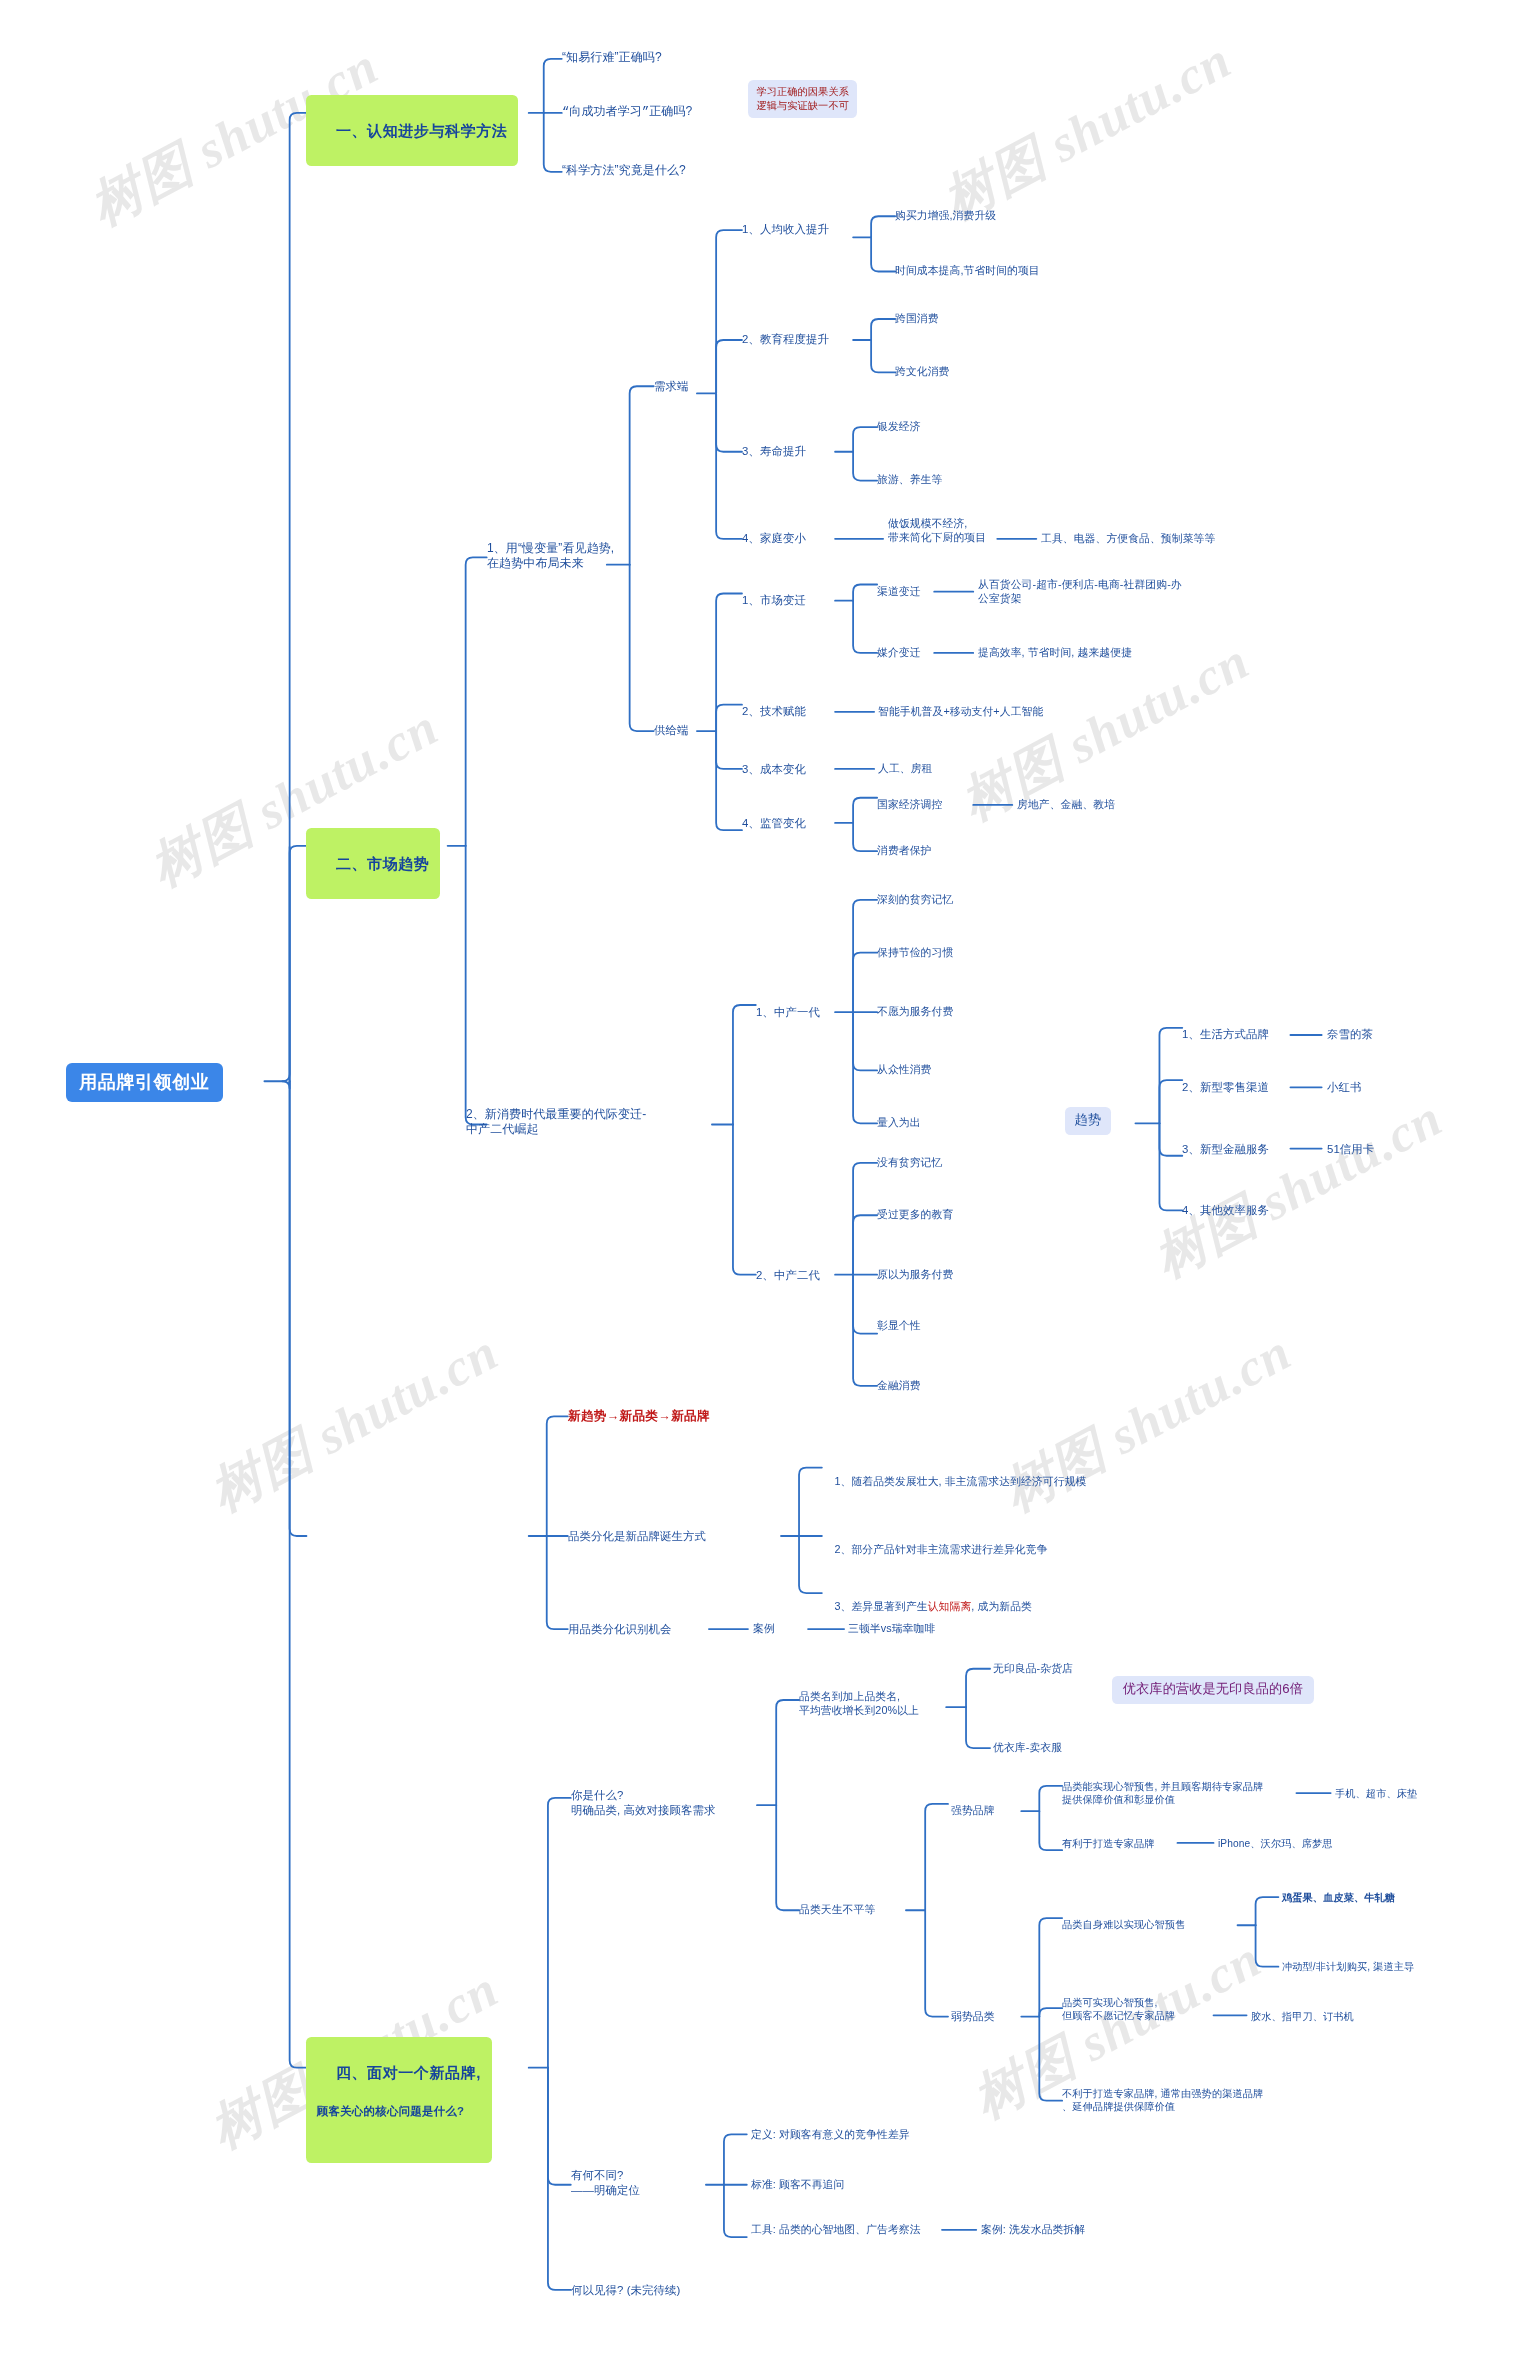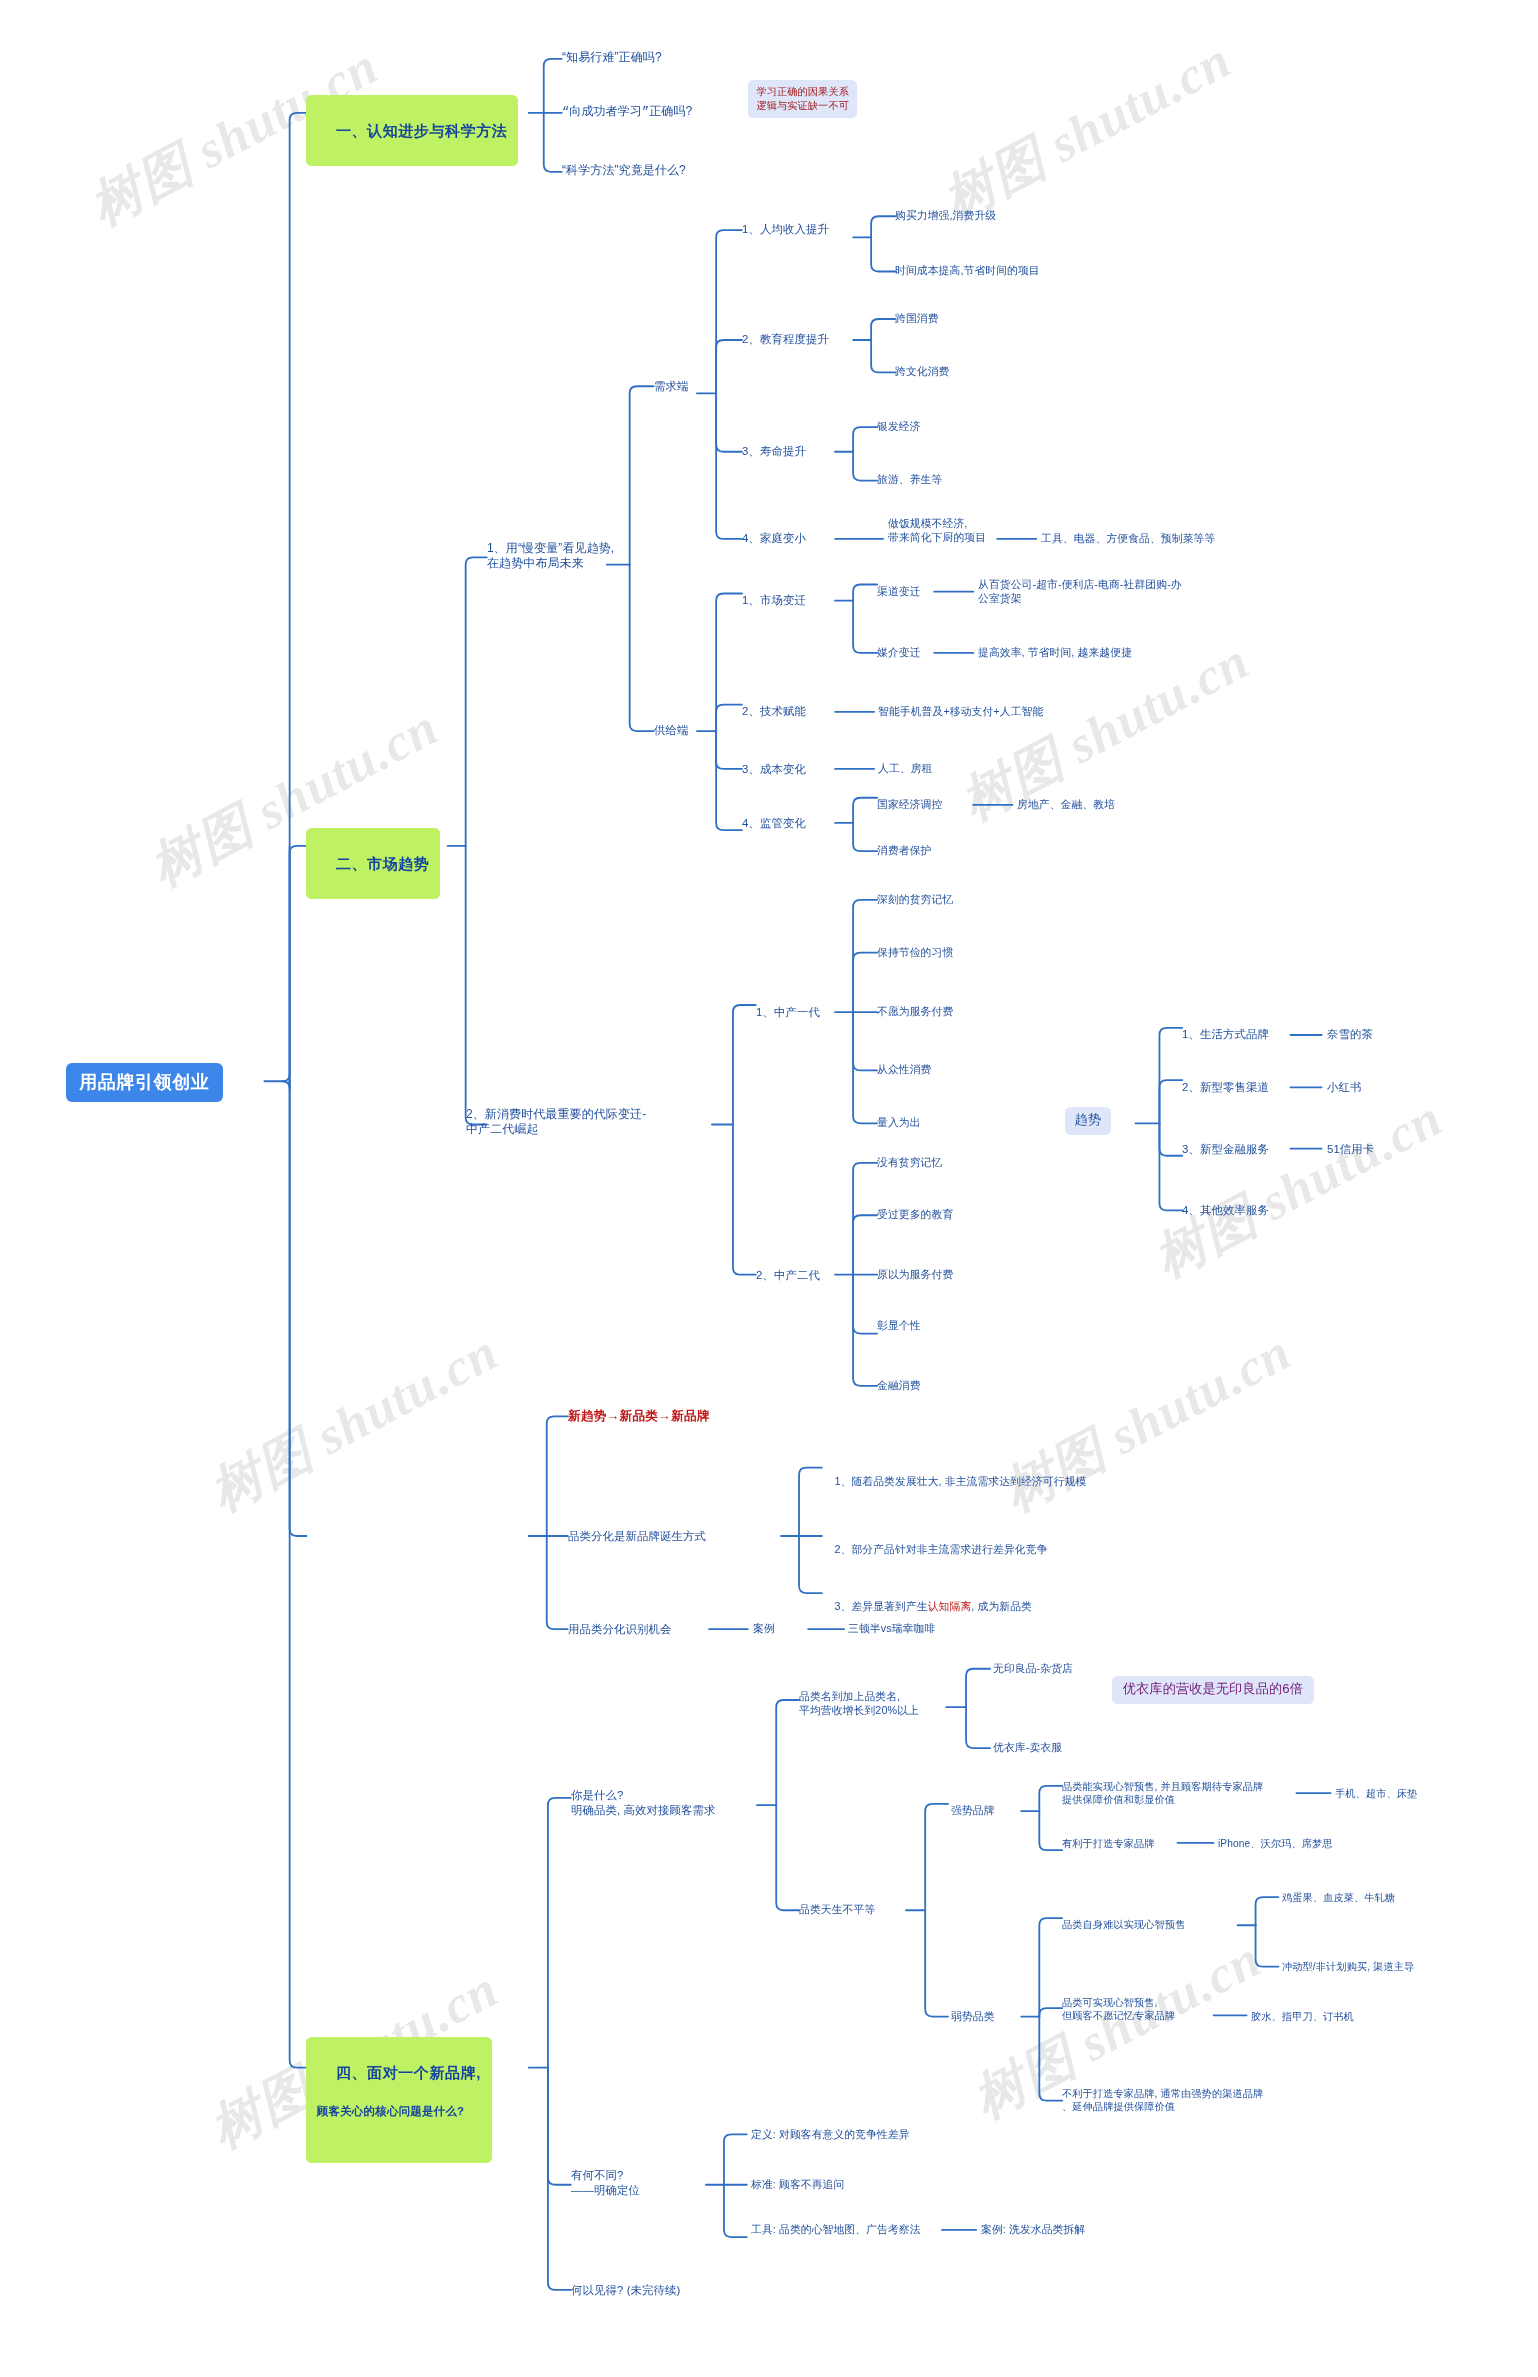--- a/index.html
+++ b/index.html
@@ -377,21 +377,21 @@
 
   <div class="node lvl4" style="left:951px;top:1804px;">强势品牌</div>
   <div class="node small" style="left:1062px;top:1780px;">品类能实现心智预售, 并且顾客期待专家品牌
 提供保障价值和彰显价值</div>
   <div class="node small" style="left:1335px;top:1787px;">手机、超市、床垫</div>
   <div class="node small" style="left:1062px;top:1837px;">有利于打造专家品牌</div>
   <div class="node small" style="left:1218px;top:1837px;">iPhone、沃尔玛、席梦思</div>
 
   <div class="node lvl4" style="left:951px;top:2010px;">弱势品类</div>
   <div class="node small" style="left:1062px;top:1918px;">品类自身难以实现心智预售</div>
-  <div class="node small" style="left:1282px;top:1891px;">鸡蛋果、血皮菜、牛轧糖</div>
+  <div class="node small" style="left:1282px;top:1891px;font-weight:bold;">鸡蛋果、血皮菜、牛轧糖</div>
   <div class="node small" style="left:1282px;top:1960px;">冲动型/非计划购买, 渠道主导</div>
   <div class="node small" style="left:1062px;top:1996px;">品类可实现心智预售,
 但顾客不愿记忆专家品牌</div>
   <div class="node small" style="left:1251px;top:2010px;">胶水、指甲刀、订书机</div>
   <div class="node small" style="left:1062px;top:2087px;">不利于打造专家品牌, 通常由强势的渠道品牌
 、延伸品牌提供保障价值</div>
 
   <div class="node lvl3" style="left:571px;top:2168px;">有何不同?
 ——明确定位</div>
   <div class="node lvl4" style="left:751px;top:2128px;">定义: 对顾客有意义的竞争性差异</div>

